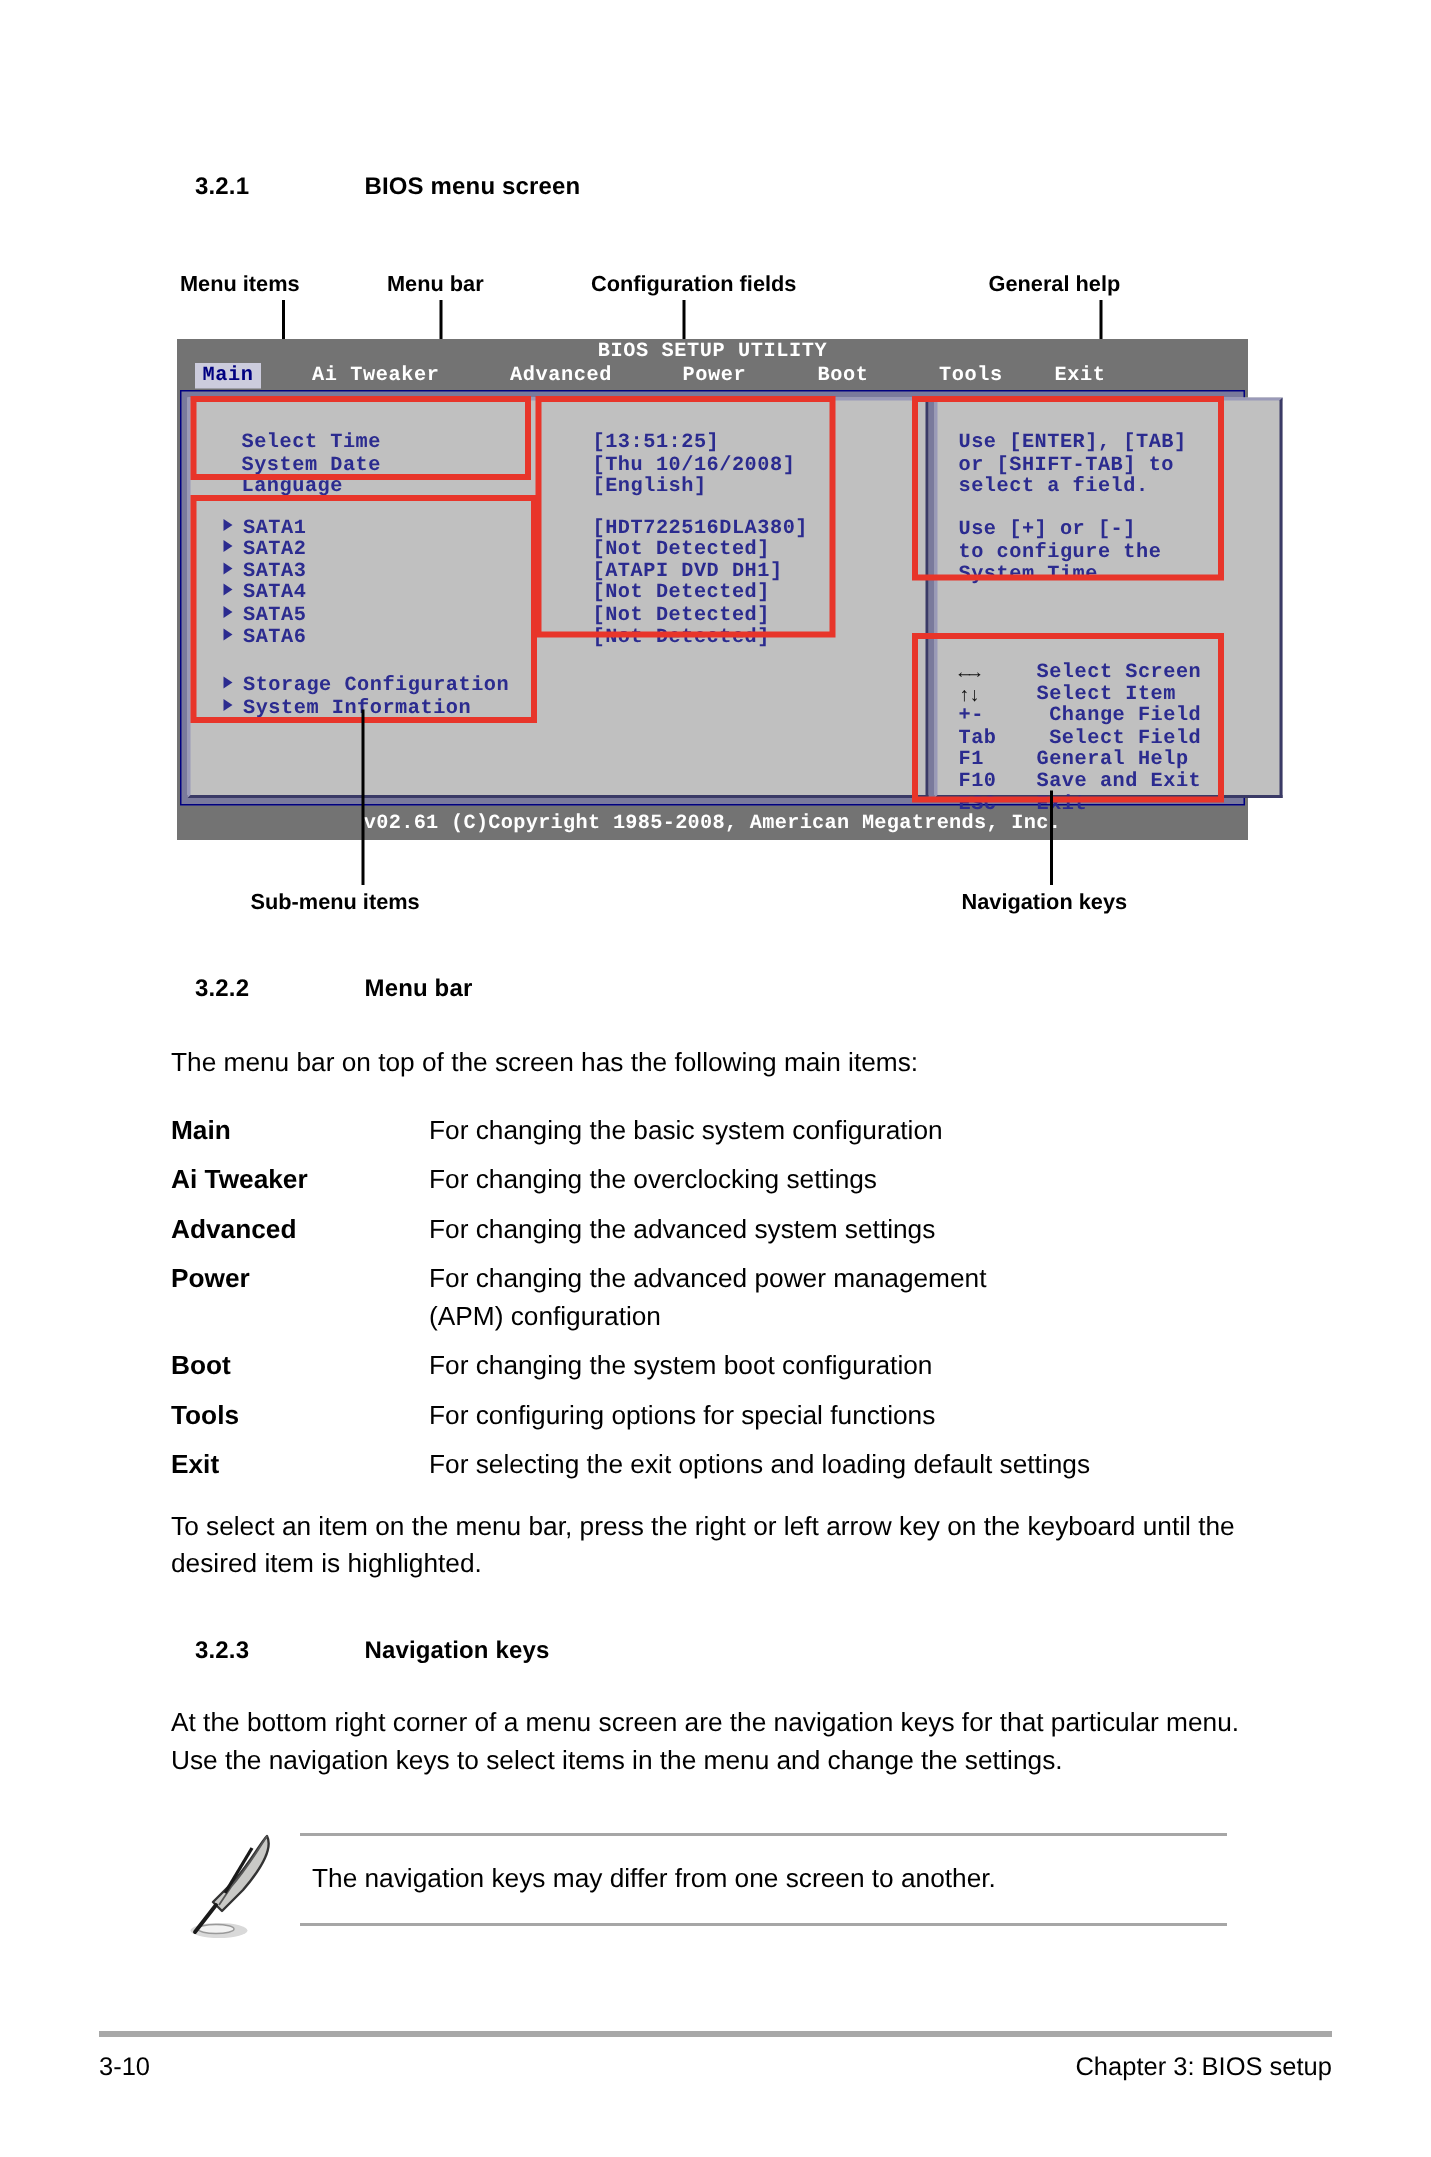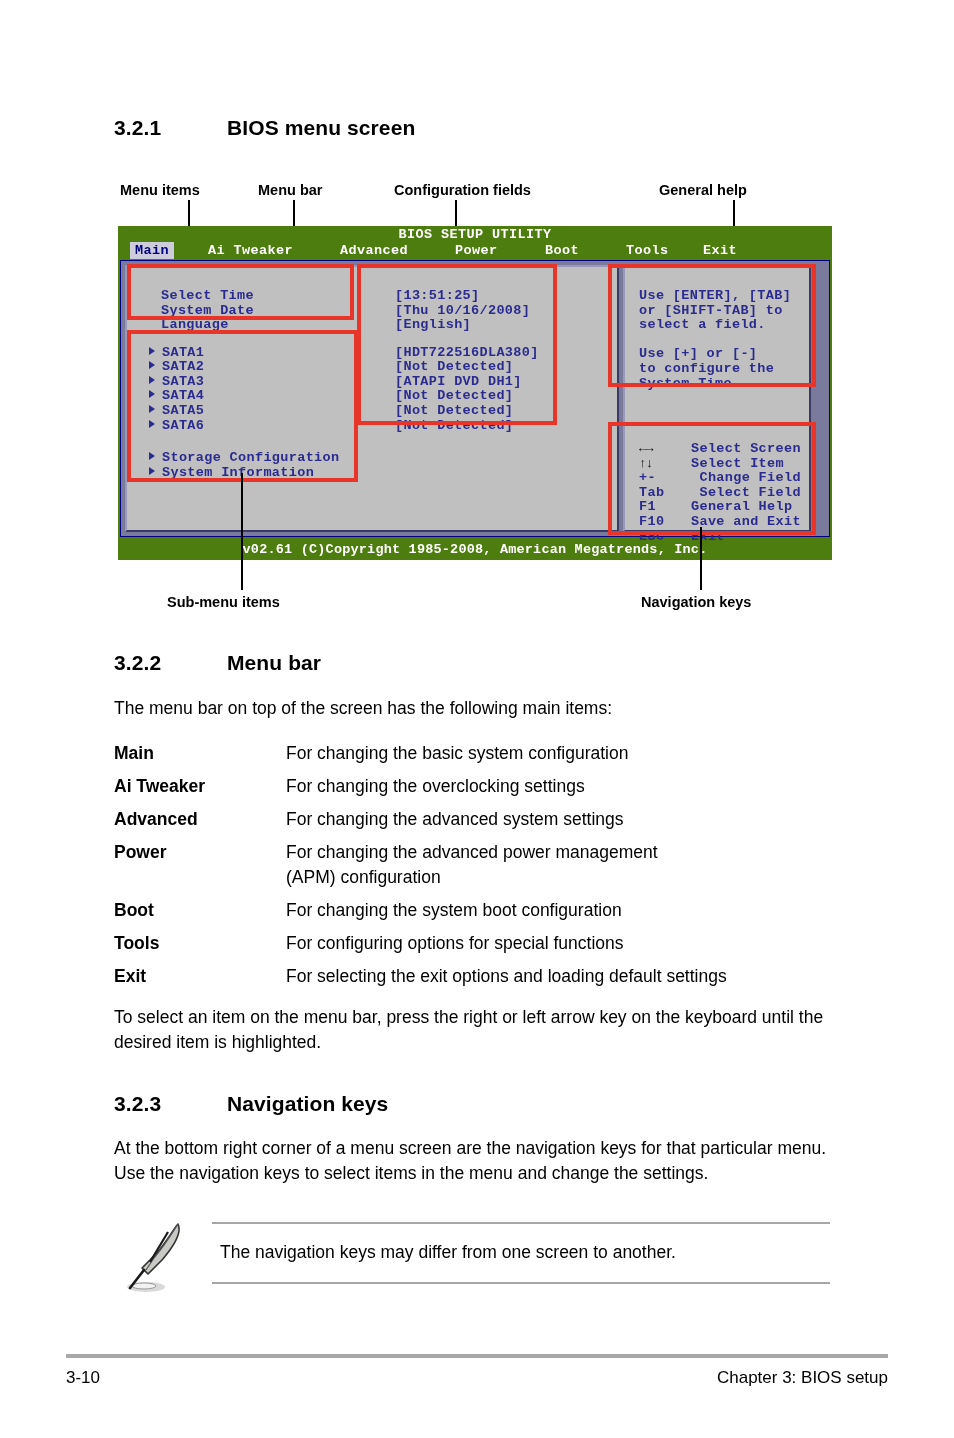--- a/index.html
+++ b/index.html
@@ -13,23 +13,24 @@
     position: relative;
     font-family: "Liberation Sans", sans-serif;
     color: #000000;
     overflow: hidden;
   }
 
   
   .sec-heading {
     position: absolute;
     font-weight: bold;
-    font-size: 21px;
+    font-size: 16px;
     letter-spacing: 0.1px;
     white-space: nowrap;
+    margin-left: 16px;
   }
   .sec-num { display: inline-block; width: 113px; }
 
   
   .para {
     position: absolute;
     font-size: 17.5px;
     line-height: 25px;
     color: #000;
   }
@@ -65,21 +66,21 @@
     background: #000000;
   }
 
   
   #bios-screen {
     position: absolute;
     left: 118px;
     top: 226px;
     width: 714px;
     height: 334px;
-    background: #4d7c0f;
+    background: #737373;
     font-family: "Liberation Mono", "DejaVu Sans Mono", monospace;
   }
   #bios-title {
     position: absolute;
     left: 0; top: 1px;
     width: 714px;
     text-align: center;
     color: #ffffff;
     font-size: 13.5px;
     font-weight: bold;
@@ -120,21 +121,21 @@
     box-sizing: border-box;
   }
   .bios-pane {
     position: absolute;
     background: #c0c0c0;
     border: 2px solid;
     border-color: #9a9ab8 #3a3a66 #3a3a66 #9a9ab8;
     box-sizing: border-box;
   }
   #pane-left  { left: 4px;  top: 4px; width: 494px; height: 267px; }
-  #pane-right { left: 502px; top: 4px; width: 188px; height: 267px; }
+  #pane-right { left: 502px; top: 4px; width: 232px; height: 267px; }
 
   .bios-text {
     position: absolute;
     color: #2b2b8f;
     font-size: 13.5px;
     font-weight: bold;
     line-height: 14.6px;
     white-space: pre;
     letter-spacing: 0.35px;
   }
@@ -184,21 +185,21 @@
     flex: 0 0 52px;
     white-space: pre;
     color: #2b2b8f;
   }
   #navkeys .nk .k.glyph { color: #111111; font-size: 13px; letter-spacing: -1px; }
   #navkeys .nk .v { white-space: pre; }
 
   
   #note-box {
     position: absolute;
-    left: 212px;
+    left: 200px;
     top: 1222px;
     width: 618px;
     border-top: 2px solid #a6a6a6;
     border-bottom: 2px solid #a6a6a6;
     height: 58px;
   }
   #note-text {
     position: absolute;
     left: 8px;
     top: 18px;

